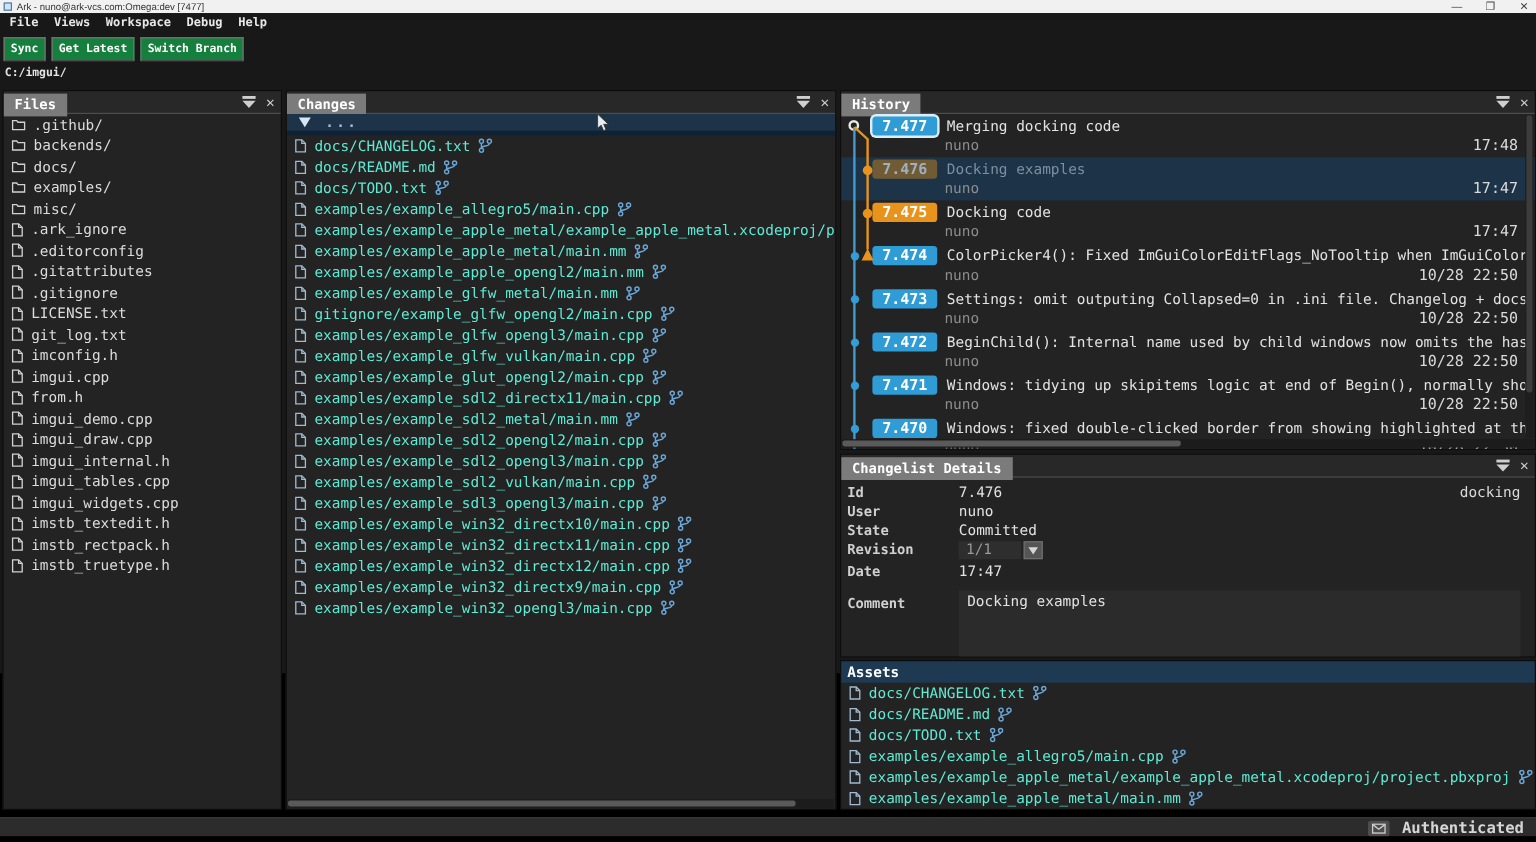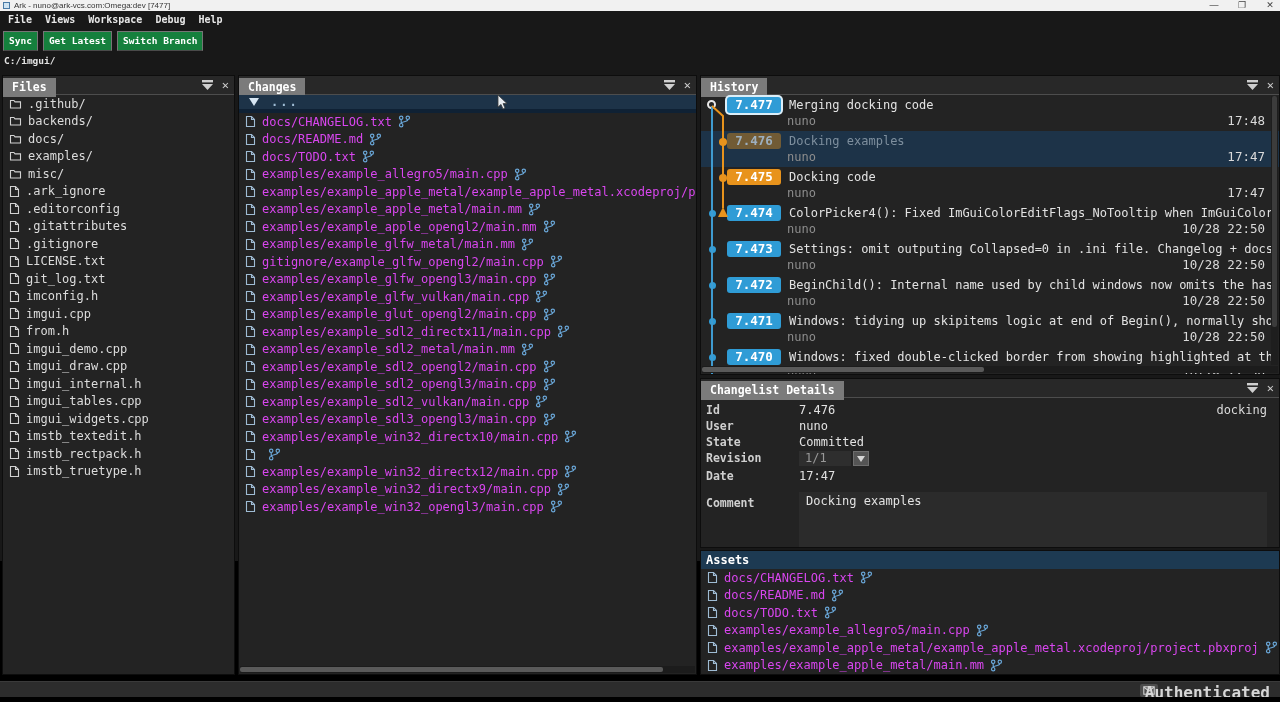--- a/index.html
+++ b/index.html
@@ -39,21 +39,21 @@
   .funnel-icon { width:13px; height:12px; cursor:default; }
   .close-x { color:#cfcfcf; font-size:12px; line-height:12px; cursor:default; }
 
   .panel-body { position:relative; width:100%; }
 
   
   .lrow { height:17.5px; display:flex; align-items:center; padding-left:6px;
           white-space:nowrap; font-size:12px; cursor:default; overflow:hidden; }
   .lrow svg { flex:0 0 auto; margin-right:6px; }
   .files-list .lrow { color:#dcdcdc; }
-  .blue-list .lrow { color:#d946ef; }
+  .blue-list .lrow { color:#5eead4; }
   .lrow .branch-ico { margin-left:6px; margin-right:0; }
   .item-row .folder-ico, .item-row .file-ico { display:none; }
   .item-row.folder .folder-ico { display:block; }
   .item-row.file .file-ico { display:block; }
 
   
   .root-row { height:18px; background:#1d3348; border-bottom:4px solid #0f2134;
               display:flex; align-items:center; padding-left:10px; cursor:default; }
   .root-row .tri { width:0; height:0; border-left:5.5px solid transparent; border-right:5.5px solid transparent;
                    border-top:8px solid #d7e6f2; margin-right:12px; }
@@ -103,21 +103,21 @@
 
   
   .assets-header { height:18px; background:#1d3a52; color:#fff; font-size:12px; font-weight:bold;
                    line-height:18px; padding-left:5px; }
 
   
   .statusbar { position:absolute; left:0; top:670px; width:1280px; height:16px; background:#2c2c2c;
                border-top:1px solid #3a3a3a; }
   .mail-wrap { position:absolute; right:122px; top:1.5px; width:18px; height:13px; background:#4c4c4c;
                border-radius:2px; display:flex; align-items:center; justify-content:center; }
-  .status-text { position:absolute; right:10px; top:1px; font-size:16px; font-weight:bold; color:#d6d6d6; }
+  .status-text { position:absolute; right:10px; top:1px; font-size:13px; font-weight:bold; color:#d6d6d6; }
   .bottomstrip { position:absolute; left:0; top:686px; width:1280px; height:5px; background:#000; }
 
   .cursor { position:absolute; left:497px; top:95px; z-index:50; pointer-events:none; }
 </style>
 </head>
 <body>
 
 <div class="screen">
 
   <div class="titlebar">
@@ -641,20 +641,21 @@
                 <circle cx="9.8" cy="2.8" r="1.7" fill="none" stroke="#6aa7d8" stroke-width="1.2"></circle>
                 <path d="M3.2 4.5 V8.5 M9.8 4.5 C9.8 7.5 3.2 6 3.2 8.5" fill="none" stroke="#6aa7d8" stroke-width="1.2"></path>
               </svg>
             </div>
 
             <div class="lrow">
               <svg width="11" height="13" viewBox="0 0 11 13">
                 <path d="M1.5 1.5 h5 l3 3 v7 h-8 z" fill="none" stroke="#9fbcd4" stroke-width="1.1"></path>
                 <path d="M6.5 1.5 v3 h3" fill="none" stroke="#9fbcd4" stroke-width="1.1"></path>
               </svg>
+              <span>examples/example_win32_directx11/main.cpp</span>
               <svg class="branch-ico" width="13" height="13" viewBox="0 0 13 13">
                 <circle cx="3.2" cy="2.8" r="1.7" fill="none" stroke="#6aa7d8" stroke-width="1.2"></circle>
                 <circle cx="3.2" cy="10.2" r="1.7" fill="none" stroke="#6aa7d8" stroke-width="1.2"></circle>
                 <circle cx="9.8" cy="2.8" r="1.7" fill="none" stroke="#6aa7d8" stroke-width="1.2"></circle>
                 <path d="M3.2 4.5 V8.5 M9.8 4.5 C9.8 7.5 3.2 6 3.2 8.5" fill="none" stroke="#6aa7d8" stroke-width="1.2"></path>
               </svg>
             </div>
 
             <div class="lrow">
               <svg width="11" height="13" viewBox="0 0 11 13">

